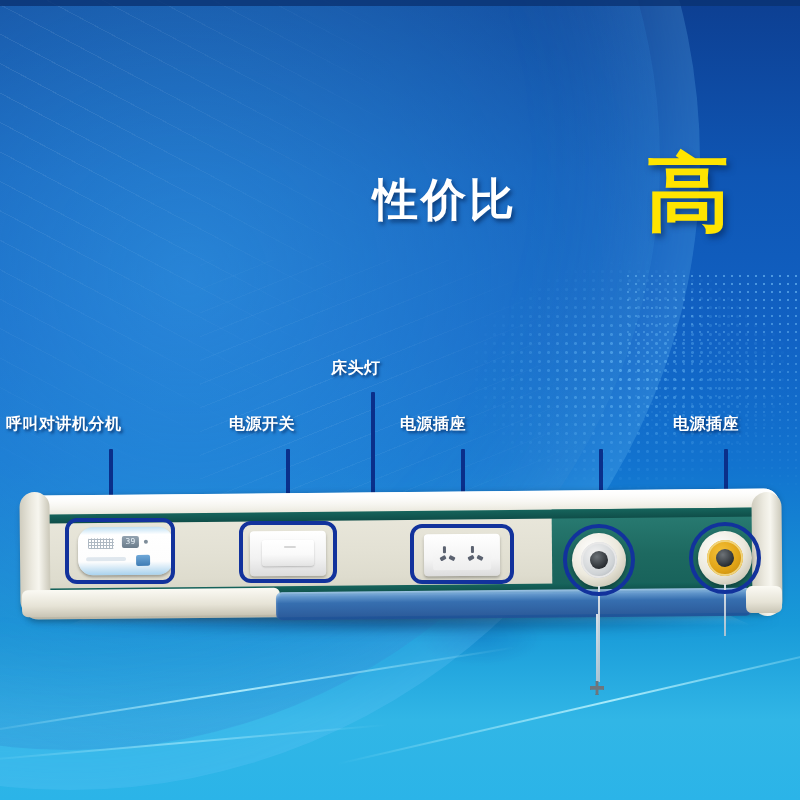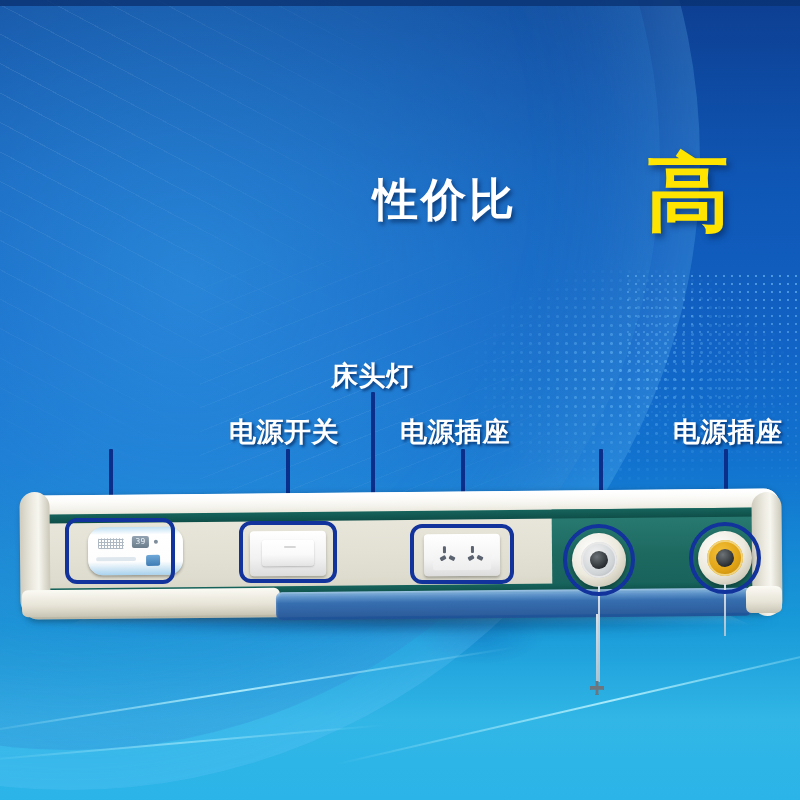--- a/index.html
+++ b/index.html
@@ -135,21 +135,21 @@
   .w{color:#ffffff;text-shadow:2px 3px 4px rgba(2,26,70,.6);}
   .y{color:#ffe400;text-shadow:2px 3px 4px rgba(2,26,70,.55);}
   .hl-big{
     position:absolute;left:646px;top:151px;
     font-size:84px;font-weight:bold;color:#ffe400;line-height:1;
     text-shadow:3px 4px 6px rgba(2,26,70,.5);
   }
 
   
   .label{
-    position:absolute;color:#ffffff;font-weight:bold;font-size:27px;
+    position:absolute;color:#ffffff;font-weight:bold;font-size:16px;
     white-space:nowrap;letter-spacing:.5px;
     text-shadow:2px 2px 3px rgba(3,32,84,.75);
     font-family:Liberation Mono, monospace;
   }
   .leader{
     position:absolute;width:4px;background:#0a2f8a;border-radius:1px;
   }
 
   
   .panel-wrap{position:absolute;left:0px;top:486px;width:800px;height:165px;}
@@ -214,21 +214,21 @@
     position:absolute;border:4px solid #12329c;border-radius:12px;
     box-sizing:border-box;
   }
   .hl-circle{
     position:absolute;border:4px solid #12329c;border-radius:50%;
     box-sizing:border-box;
   }
 
   
   .intercom{
-    position:absolute;left:88px;top:527px;width:95px;height:48px;
+    position:absolute;left:78px;top:527px;width:95px;height:48px;
     border-radius:15px;
     background:linear-gradient(180deg,#bfe0f4 0%,#ffffff 16%,#fdfdfd 72%,#a8d2ee 100%);
     box-shadow:0 2px 3px rgba(0,0,0,.3);
     transform:rotate(-0.55deg);
   }
   .ic-grille{
     position:absolute;left:10px;top:11px;width:26px;height:11px;
     background:repeating-linear-gradient(90deg,#9aa7b4 0 1px,transparent 1px 3px),
                repeating-linear-gradient(0deg,#9aa7b4 0 1px,transparent 1px 3px);
     opacity:.8;border-radius:2px;
@@ -320,20 +320,21 @@
   <div class="streak s1"></div>
   <div class="streak s2"></div>
   <div class="streak s3"></div>
   <div class="topbar"></div>
 
   <div class="headline">
     <div class="hl-row2"><span class="w">性价比</span></div>
     <div class="hl-big">高</div>
   </div>
 
+  <div class="label" style="left:6px;top:414px;">呼叫对讲机分机</div>
   <div class="label" style="left:229px;top:414px;">电源开关</div>
   <div class="label" style="left:331px;top:358px;">床头灯</div>
   <div class="label" style="left:400px;top:414px;">电源插座</div>
   <div class="label" style="left:673px;top:414px;">电源插座</div>
 
   <div class="leader" style="left:109px;top:449px;height:93px;"></div>
   <div class="leader" style="left:286px;top:449px;height:95px;"></div>
   <div class="leader" style="left:371px;top:392px;height:222px;"></div>
   <div class="leader" style="left:461px;top:449px;height:93px;"></div>
   <div class="leader" style="left:599px;top:449px;height:77px;"></div>

